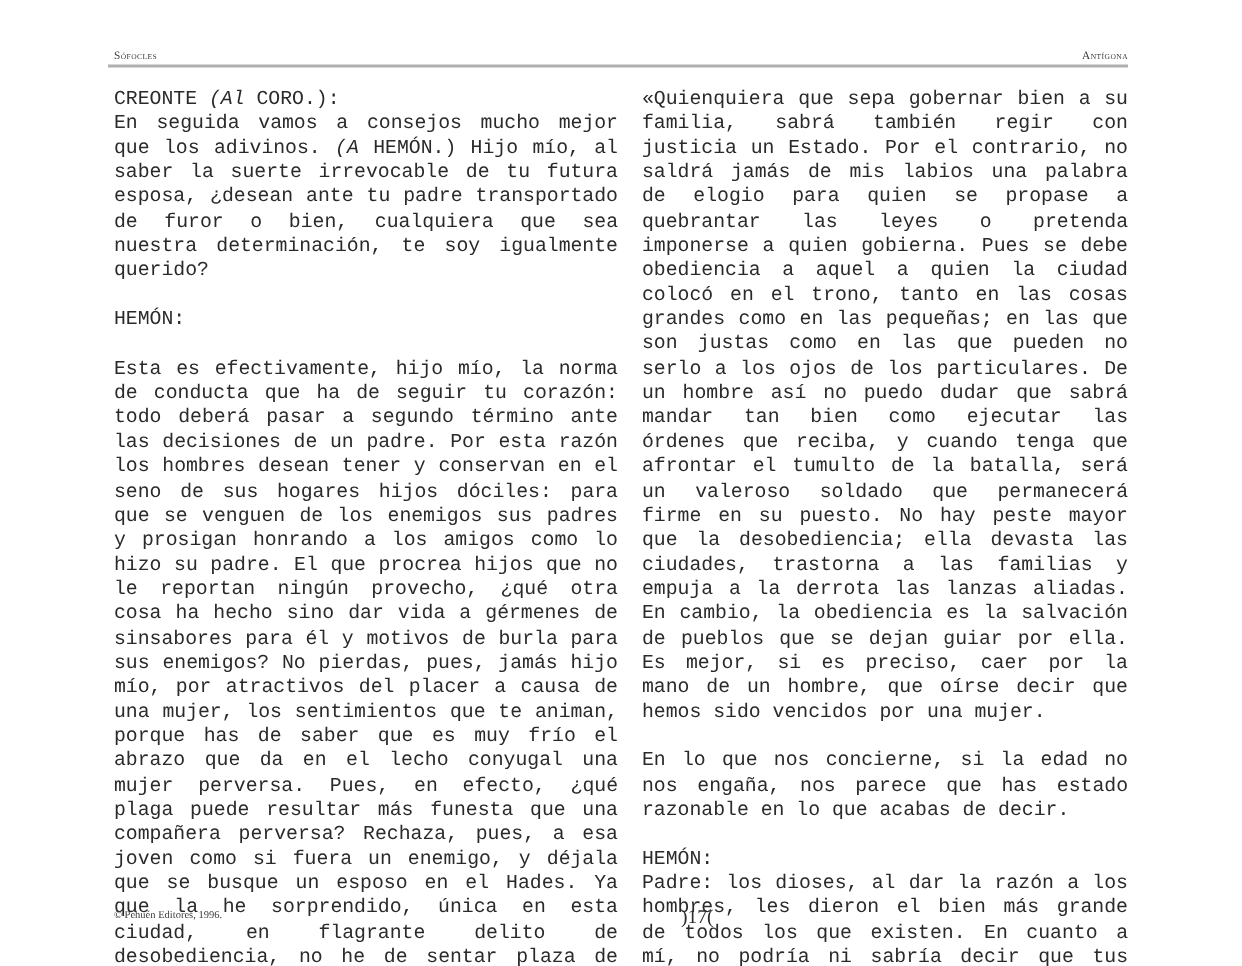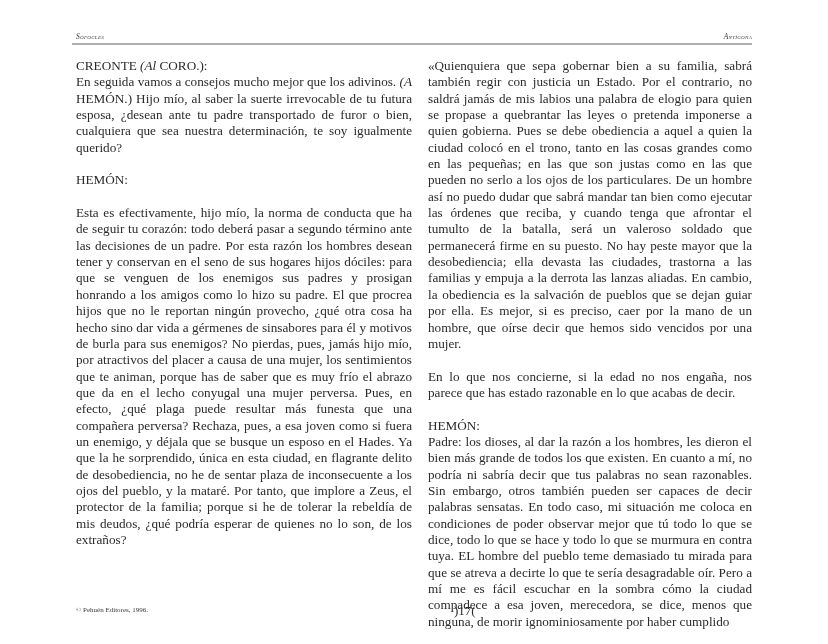--- a/index.html
+++ b/index.html
@@ -1,28 +1,28 @@
 <!DOCTYPE html>
 <html><head>
 <meta charset="utf-8">
 <style>
   html, body { margin: 0; padding: 0; background: #ffffff; }
   body { width: 828px; height: 644px; position: relative; overflow: hidden;
          font-family: "Liberation Serif", "DejaVu Serif", serif; color: #2a2a2a; }
-  .page-header { position: absolute; left: 72px; top: 32px; width: 680px; height: 12px; font-style: italic; }
+  .page-header { position: absolute; left: 72px; top: 32px; width: 680px; height: 12px; }
   .running-left, .running-right { position: absolute; top: 0; font-size: 7.5px; letter-spacing: 0.3px;
          font-variant: small-caps; color: #3a3a3a; }
   .running-left { left: 4px; }
   .running-right { right: 0; }
   .header-rule { position: absolute; left: 72px; top: 43px; width: 680px; height: 2px; background: #b0b0b0; }
   .column { position: absolute; top: 58px; font-size: 13.2px; line-height: 16.35px; text-align: justify; }
   .col-left { left: 76px; width: 336px; }
   .col-right { left: 428px; width: 324px; }
   .speaker { display: block; text-align: left; }
-  .speech { display: block; margin-bottom: 16.35px; }
+  .speech { display: block; margin-bottom: 16.35px; font-family: Liberation Mono, monospace; }
   .speech:last-child { margin-bottom: 0; }
   .stage { font-style: italic; }
   .page-footer { position: absolute; top: 606px; left: 72px; width: 680px; }
   .copyright { position: absolute; left: 4px; top: 0; font-size: 7px; color: #3a3a3a; }
   .page-number { position: absolute; left: 338px; top: -3px; font-size: 13px; color: #2a2a2a; margin-left: 44px; }
 </style>
 </head>
 <body>
 
 <div class="page-header">

